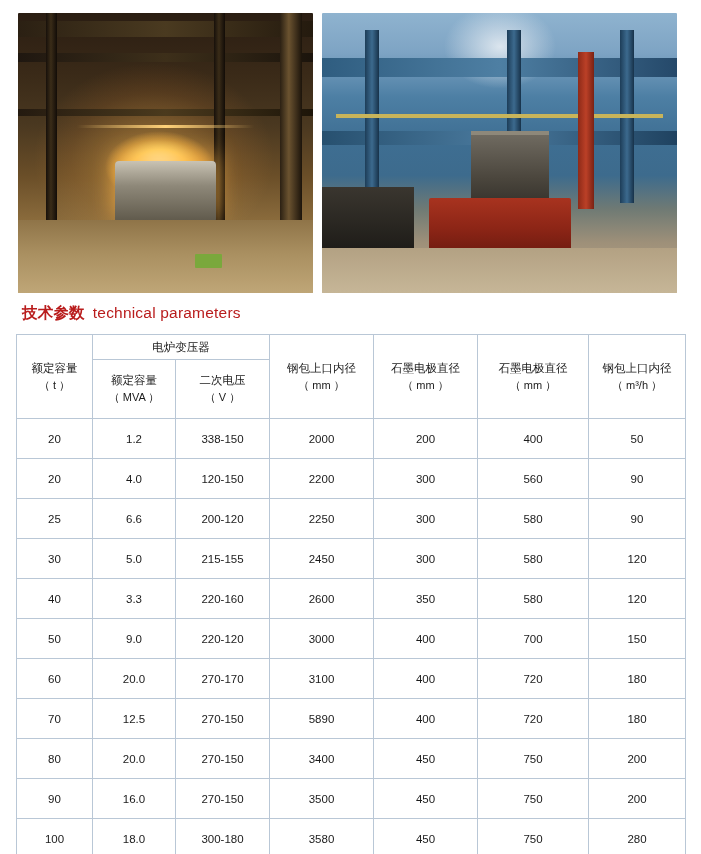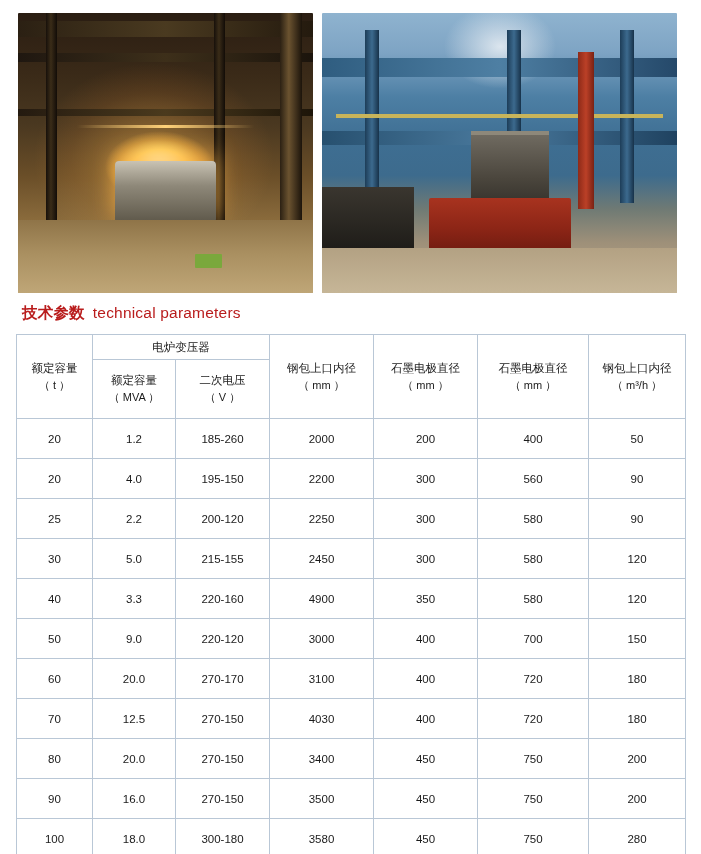--- a/index.html
+++ b/index.html
@@ -255,58 +255,58 @@
           <th class="stack">
             <span class="hcell">二次电压</span>
             <span class="hcell sub">（ V ）</span>
           </th>
         </tr>
       </thead>
       <tbody id="tbody">
           <tr>
             <td>20</td>
             <td>1.2</td>
-            <td>185-260</td>
+            <td>338-150</td>
             <td>2000</td>
             <td>200</td>
             <td>400</td>
             <td>50</td>
           </tr>
           <tr>
             <td>20</td>
             <td>4.0</td>
-            <td>195-150</td>
+            <td>120-150</td>
             <td>2200</td>
             <td>300</td>
             <td>560</td>
             <td>90</td>
           </tr>
           <tr>
             <td>25</td>
-            <td>2.2</td>
+            <td>6.6</td>
             <td>200-120</td>
             <td>2250</td>
             <td>300</td>
             <td>580</td>
             <td>90</td>
           </tr>
           <tr>
             <td>30</td>
             <td>5.0</td>
             <td>215-155</td>
             <td>2450</td>
             <td>300</td>
             <td>580</td>
             <td>120</td>
           </tr>
           <tr>
             <td>40</td>
             <td>3.3</td>
             <td>220-160</td>
-            <td>4900</td>
+            <td>2600</td>
             <td>350</td>
             <td>580</td>
             <td>120</td>
           </tr>
           <tr>
             <td>50</td>
             <td>9.0</td>
             <td>220-120</td>
             <td>3000</td>
             <td>400</td>
@@ -319,21 +319,21 @@
             <td>270-170</td>
             <td>3100</td>
             <td>400</td>
             <td>720</td>
             <td>180</td>
           </tr>
           <tr>
             <td>70</td>
             <td>12.5</td>
             <td>270-150</td>
-            <td>4030</td>
+            <td>5890</td>
             <td>400</td>
             <td>720</td>
             <td>180</td>
           </tr>
           <tr>
             <td>80</td>
             <td>20.0</td>
             <td>270-150</td>
             <td>3400</td>
             <td>450</td>

